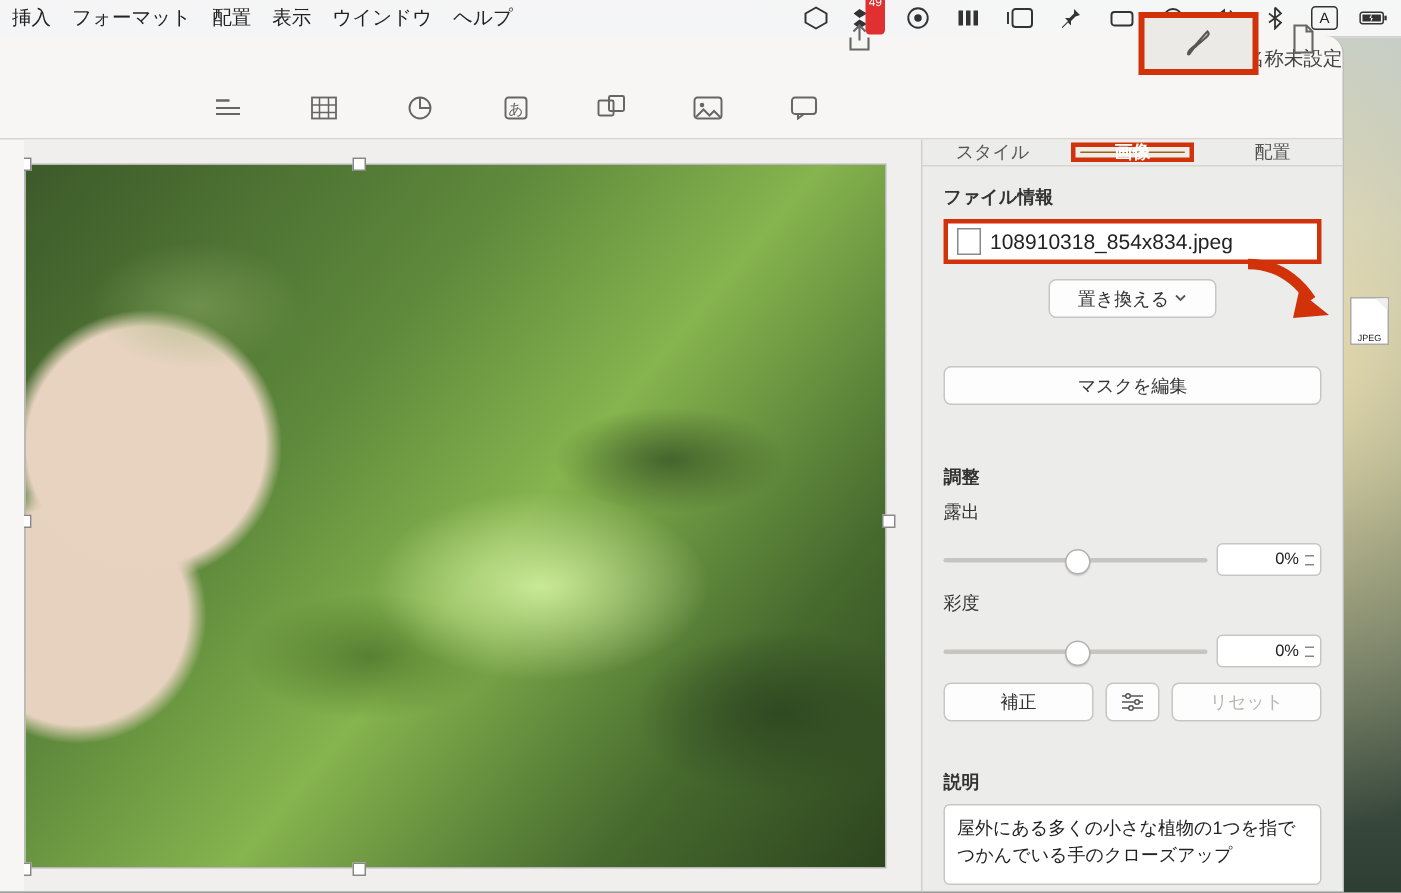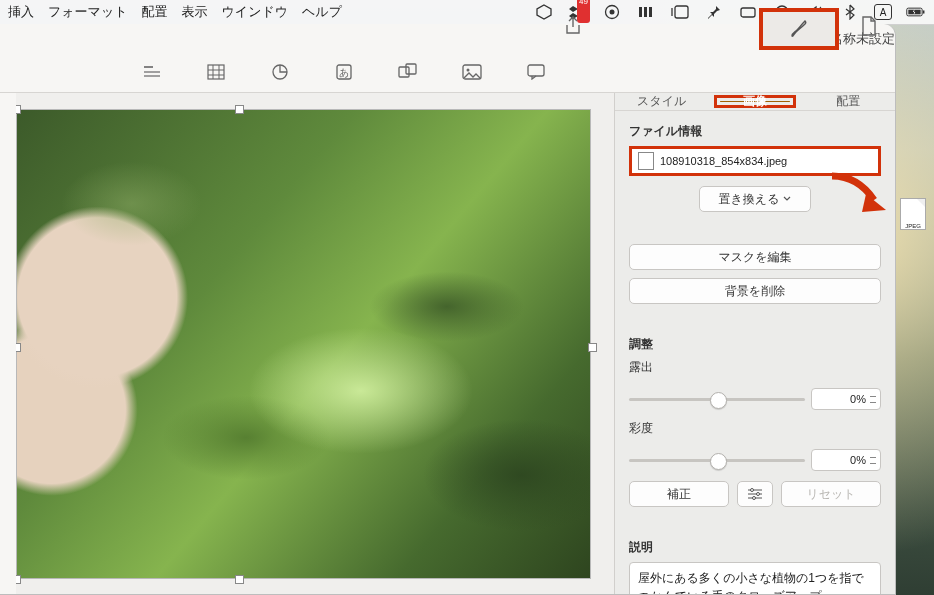--- a/index.html
+++ b/index.html
@@ -40,21 +40,21 @@
   .brush-hi{position:absolute;top:-44px;right:56px;width:72px;height:34px;border:4px solid #d2320a;background:#eceae7;display:flex;align-items:center;justify-content:center;}
   .doc-ico{position:absolute;top:-38px;right:14px;width:24px;height:24px;display:flex;align-items:center;justify-content:center;color:#666;}
   .share-ico{position:absolute;top:-38px;right:310px;width:24px;height:24px;display:flex;align-items:center;justify-content:center;color:#666;}
   .tabs{display:flex;height:30px;border-bottom:1px solid #d7d5d2;}
   .tabs .tb{flex:1;display:flex;align-items:center;justify-content:center;font-size:12px;color:#555;cursor:pointer;}
   .tabs .tb.active{position:relative;}
   .pill-hi{position:absolute;inset:2px 6px;border:3px solid #d2320a;}
   .pill-hi span{position:absolute;inset:3px;background:#a16207;border-radius:3px;display:flex;align-items:center;justify-content:center;color:#fff;font-size:12px;font-weight:600;}
   .section{padding:12px 14px 4px;}
   .sec-title{font-size:12px;font-weight:700;color:#333;margin-bottom:6px;}
-  .file-hi{border:3px solid #d2320a;background:#fff;height:24px;display:flex;align-items:center;padding:0 6px;gap:6px;font-size:11px;}
+  .file-hi{border:3px solid #d2320a;background:#fff;height:24px;display:flex;align-items:center;padding:0 6px;gap:6px;font-size:14px;}
   .file-hi .ficon{width:14px;height:16px;background:linear-gradient(#fff,#fff);border:1px solid #888;position:relative;}
   .btn{background:#fdfdfd;border:1px solid #c8c6c3;border-radius:5px;height:24px;display:flex;align-items:center;justify-content:center;font-size:12px;color:#333;cursor:pointer;}
   .btn-row{display:flex;gap:8px;}
   .btn-row .btn{flex:1;}
   .slider-row{display:flex;flex-direction:column;gap:12px;margin-bottom:10px;}
   .slider-lbl{font-size:12px;color:#333;}
   .slider-wrap{display:flex;align-items:center;gap:6px;}
   .track{flex:1;height:3px;background:#c7c5c1;border-radius:2px;position:relative;}
   .knob{position:absolute;top:-6px;width:15px;height:15px;background:#fff;border:1px solid #b3b1ad;border-radius:50%;box-shadow:0 1px 1px rgba(0,0,0,.15);}
   .valbox{width:50px;height:20px;border:1px solid #c8c6c3;border-radius:4px;background:#fff;display:flex;align-items:center;justify-content:flex-end;padding:0 14px 0 4px;font-size:11px;position:relative;}
@@ -253,21 +253,20 @@
             <span>置き換える</span>
             <svg width="8" height="8" viewBox="0 0 8 8" style="margin-left:4px;">
                 <path d="M1 2l3 3 3-3" fill="none" stroke="#555" stroke-width="1.2"></path>
               </svg>
           </div>
         </div>
       </div>
 
       <div class="section" style="padding-top:28px;">
         <div class="btn" style="margin-bottom:8px;">マスクを編集</div>
-        <div class="btn">背景を削除</div>
       </div>
 
       <div class="hr"></div>
 
       <div class="section">
         <div class="sec-title">調整</div>
 
         <div class="slider-row">
           <div class="slider-lbl">露出</div>
           <div class="slider-wrap">

